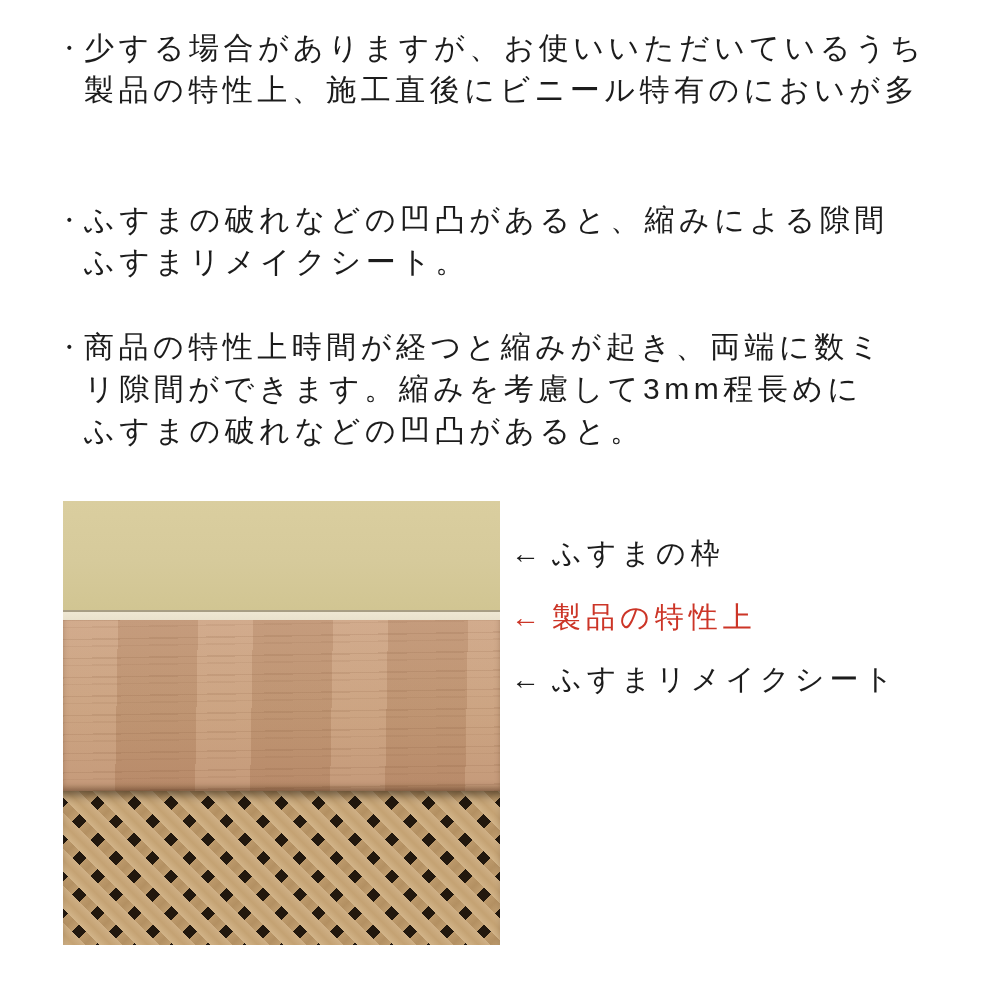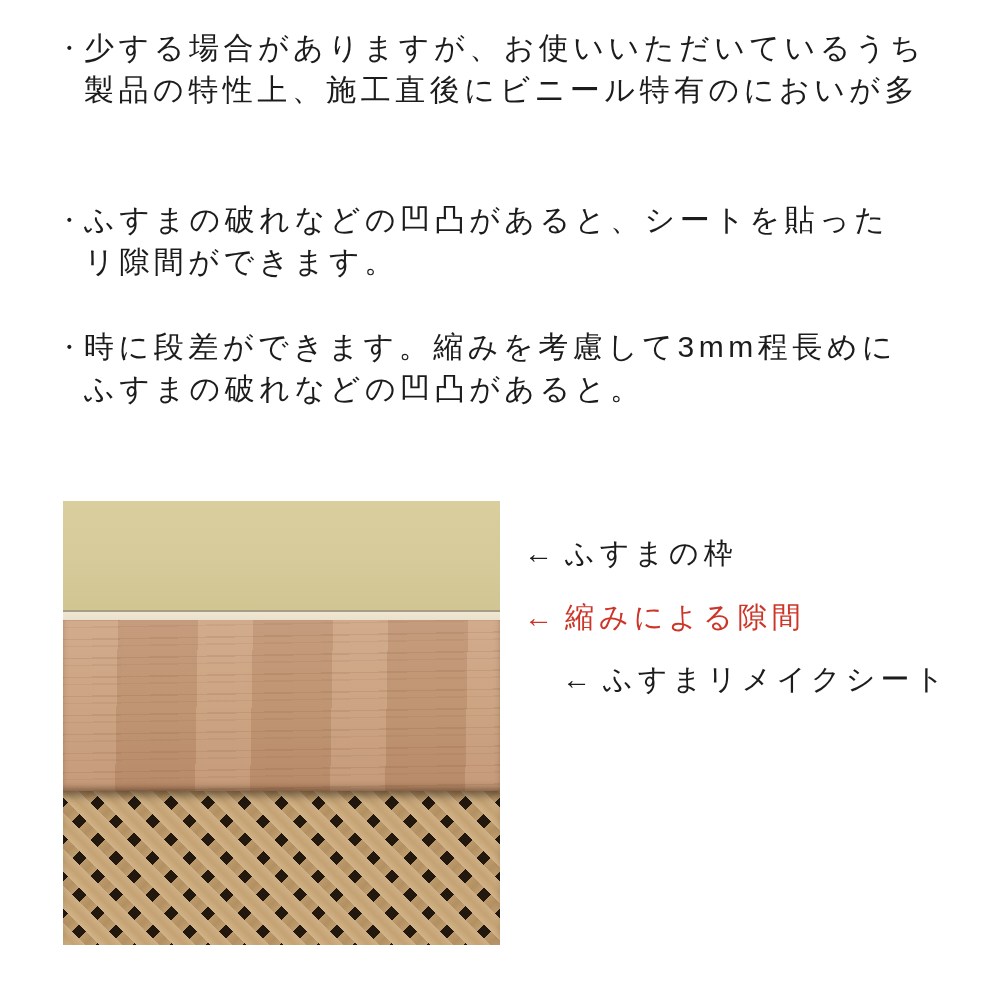--- a/index.html
+++ b/index.html
@@ -75,70 +75,71 @@
       repeating-linear-gradient(45deg,
         #d2b489 0px, #c4a273 8px, #cfb086 16px, rgba(0,0,0,0) 16px, rgba(0,0,0,0) 26px),
       repeating-linear-gradient(-45deg,
         #c09e70 0px, #b39062 8px, #bd9a6c 16px, #22180e 16px, #22180e 26px);
     box-shadow: inset 0 9px 10px -5px rgba(18,11,4,0.55);
   }
 
   
   .figure-label {
     position: absolute;
-    left: 524px;
+    left: 511px;
     font-size: 29px;
     line-height: 32px;
     letter-spacing: 5px;
     white-space: nowrap;
   }
   .figure-label .arrow {
     display: inline-block;
     margin-right: 12px;
     letter-spacing: 0;
   }
   .figure-label-1 { top: 537px; }
   .figure-label-2 { top: 601px; }
-  .figure-label-3 { top: 663px; margin-left: 38px; }
+  .figure-label-3 { top: 663px; }
 </style>
 </head>
 <body>
 
 <div class="page">
 
   <div class="note note-1">
     <span class="bullet">・</span>
     <div>少する場合がありますが、お使いいただいているうち</div>
     <div>製品の特性上、施工直後にビニール特有のにおいが多</div>
   </div>
 
   <div class="note note-2">
     <span class="bullet">・</span>
-    <div>ふすまの破れなどの凹凸があると、シートを貼った</div>
-    <div>リ隙間ができます。</div>
+    <div>ふすまの破れなどの凹凸があると、縮みによる隙間</div>
+    <div>ふすまリメイクシート。</div>
   </div>
 
   <div class="note note-3">
     <span class="bullet">・</span>
-    <div>時に段差ができます。縮みを考慮して3mm程長めに</div>
+    <div>商品の特性上時間が経つと縮みが起き、両端に数ミ</div>
+    <div>リ隙間ができます。縮みを考慮して3mm程長めに</div>
     <div>ふすまの破れなどの凹凸があると。</div>
   </div>
 
   <figure class="photo">
     <div class="layer layer-frame"></div>
     <div class="layer layer-gap"></div>
     <div class="layer layer-wood"></div>
     <div class="layer layer-weave"></div>
   </figure>
 
   <div class="figure-label figure-label-1" style="color: rgb(28, 28, 28);">
     <span class="arrow">←</span><span>ふすまの枠</span>
   </div>
 
   <div class="figure-label figure-label-2" style="color: rgb(204, 53, 39);">
-    <span class="arrow">←</span><span>縮みによる隙間</span>
+    <span class="arrow">←</span><span>製品の特性上</span>
   </div>
 
   <div class="figure-label figure-label-3" style="color: rgb(28, 28, 28);">
     <span class="arrow">←</span><span>ふすまリメイクシート</span>
   </div>
 
 </div>
 
 </body></html>

